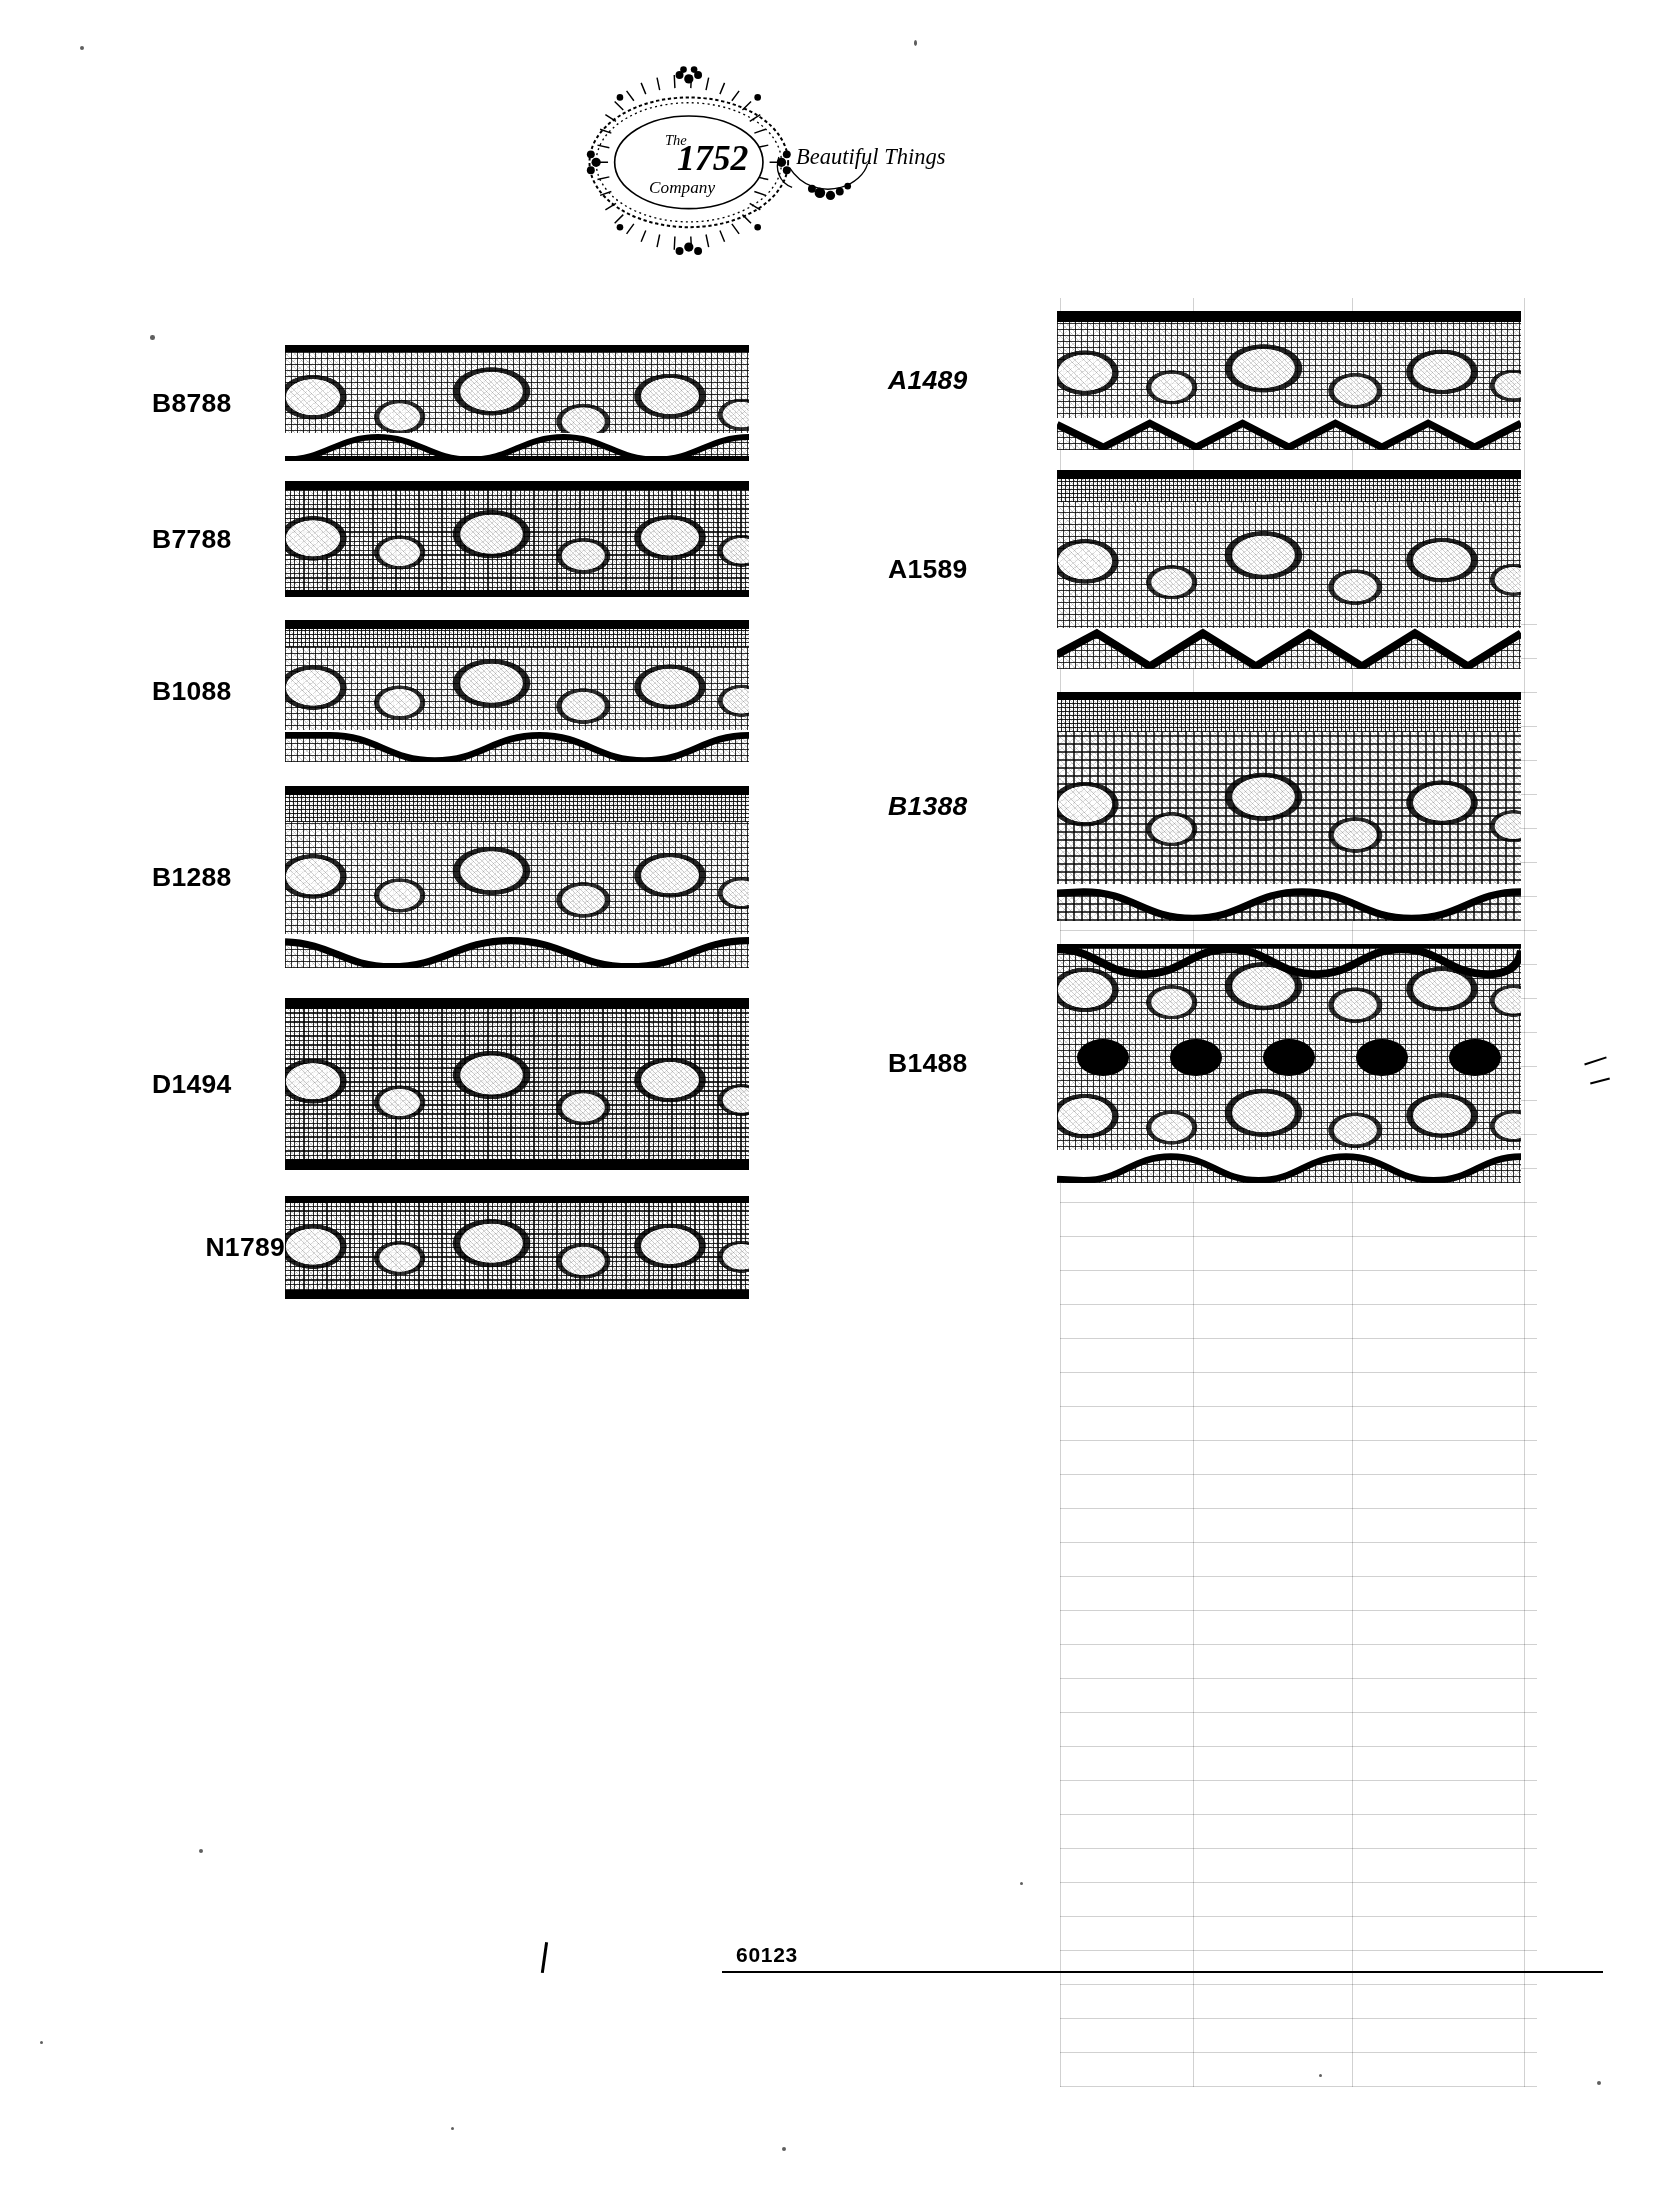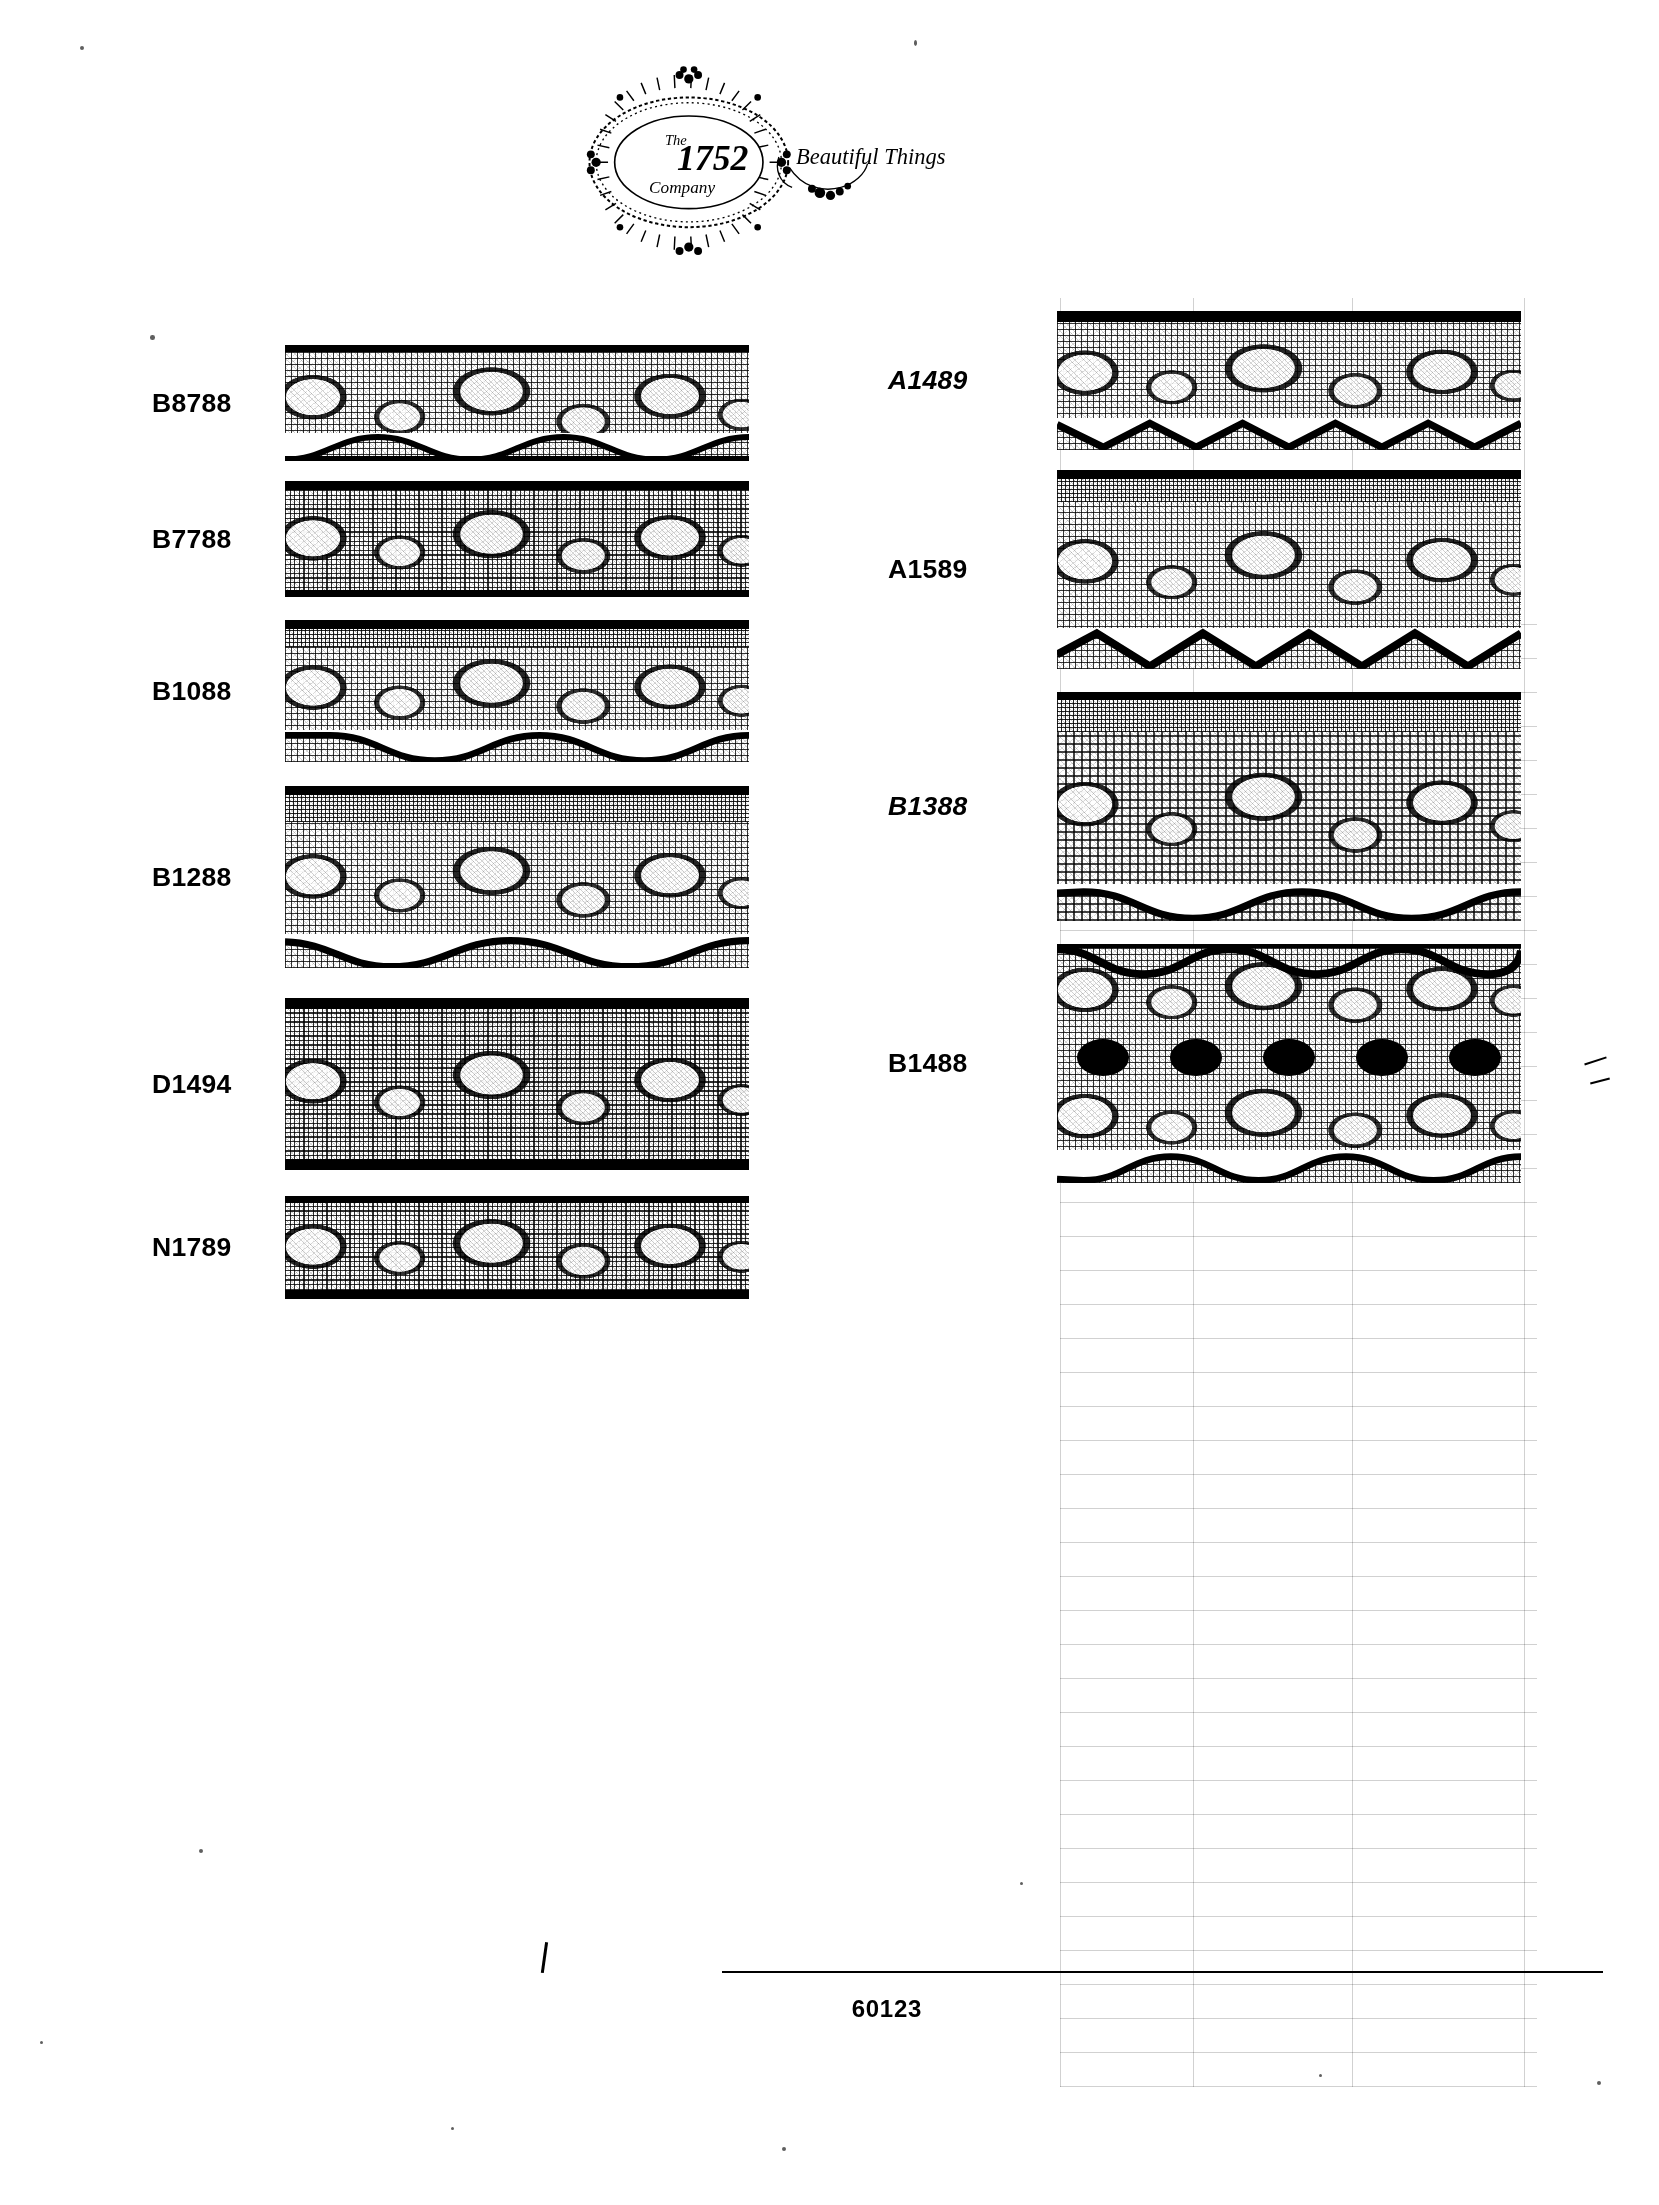--- a/index.html
+++ b/index.html
@@ -158,24 +158,24 @@
     position: absolute;
     left: 722px;
     top: 1971px;
     width: 881px;
     height: 2px;
     background: #000;
   }
   #page-number {
     position: absolute;
     left: 736px;
-    top: 1995px;
+    top: 1943px;
     width: 186px;
-    text-align: right;
-    font-size: 24px;
+    text-align: left;
+    font-size: 21px;
     font-weight: bold;
     letter-spacing: 0.7px;
   }
   .tick {
     position: absolute;
     background: #000;
   }
 </style>
 </head>
 <body>
@@ -307,21 +307,21 @@
     <div class="swatch" style="width:464px;height:172px;">
       <div class="mesh fine"></div>
       <div class="floral" style="top:26.5px;bottom:20px;"></div>
       <div class="grain"></div>
       <div class="bar-top" style="height:10.6px;"></div>
       <div class="bar-bottom" style="height:10.6px;"></div>
     </div>
   </div>
 
   <div class="entry" style="top:851px; left:0;">
-    <div class="code" style="width:133px;">N1789</div>
+    <div class="code" style="width:133px;text-align:right;">N1789</div>
     <div class="swatch" style="width:464px;height:103px;">
       <div class="mesh fine"></div>
       <div class="floral" style="top:20px;bottom:14.6px;"></div>
       <div class="grain"></div>
       <div class="bar-top" style="height:6.6px;"></div>
       <div class="bar-bottom" style="height:9.3px;"></div>
     </div>
   </div>
 </div>
 

